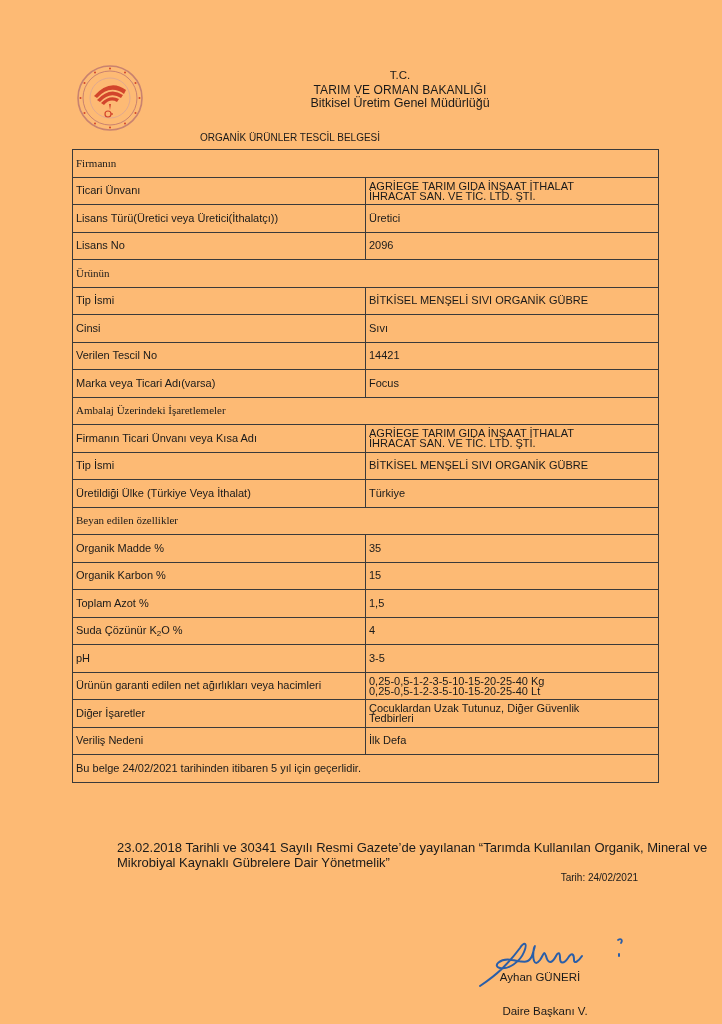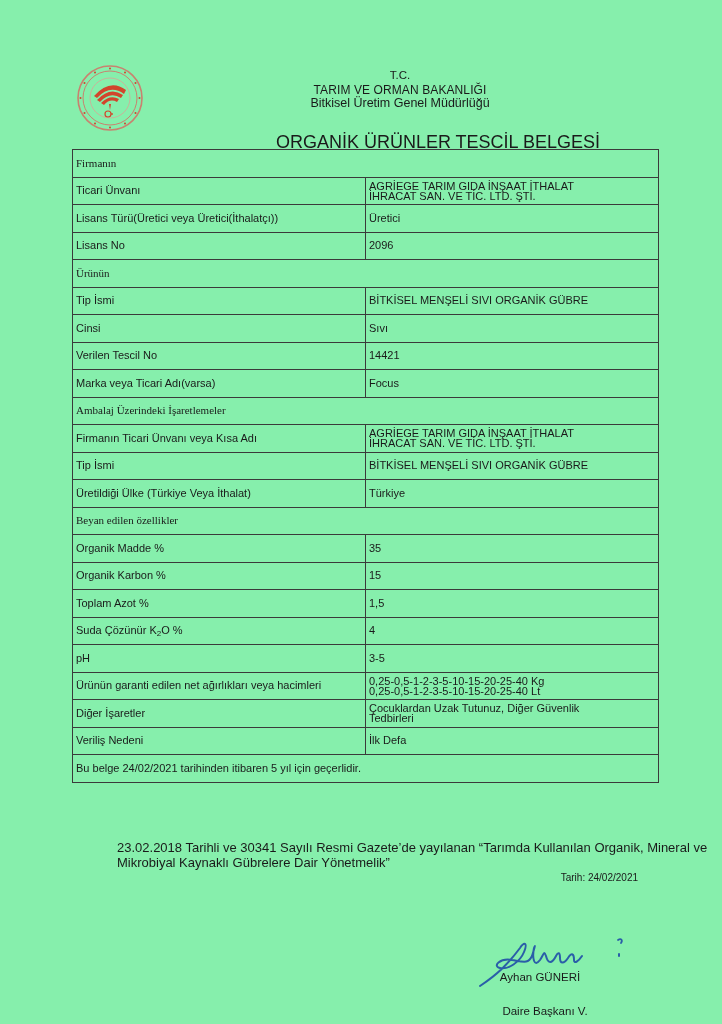--- a/index.html
+++ b/index.html
@@ -1,27 +1,27 @@
 <!DOCTYPE html>
 <html><head>
 <meta charset="utf-8">
 <style>
   html, body { margin: 0; padding: 0; background: #ffffff; }
   body { width: 722px; height: 1024px; position: relative; overflow: hidden;
          font-family: "Liberation Sans", sans-serif; color: #1a1a1a; }
-  .page { position: absolute; inset: 0; background: #86efac; }
+  .page { position: absolute; inset: 0; background: #fdba74; }
 
   .emblem { position: absolute; left: 76px; top: 64px; width: 68px; height: 68px; }
 
   .header { position: absolute; left: 200px; width: 400px; text-align: center; }
   .hdr-tc { top: 69px; font-size: 11.5px; }
   .hdr-ministry { top: 83px; font-size: 12px; letter-spacing: 0.1px; }
   .hdr-dept { top: 96px; font-size: 12.5px; }
   .doc-title { position: absolute; left: 200px; width: 400px; top: 132px;
-               text-align: right; font-size: 18px; }
+               text-align: left; font-size: 10px; }
 
   table.cert { position: absolute; left: 72px; top: 149px; width: 586px;
                border-collapse: collapse; table-layout: fixed; }
   table.cert td { border: 1.3px solid #3a3a3a; font-size: 11px; padding: 0 3px;
                   height: 26.5px; vertical-align: middle; line-height: 11px; }
   table.cert col.c1 { width: 293px; }
   table.cert col.c2 { width: 293px; }
   td.section { font-size: 11px; font-family: Liberation Serif, serif; }
   .two-line { line-height: 10px !important; }
   sub { font-size: 8px; vertical-align: -2px; line-height: 0; }

